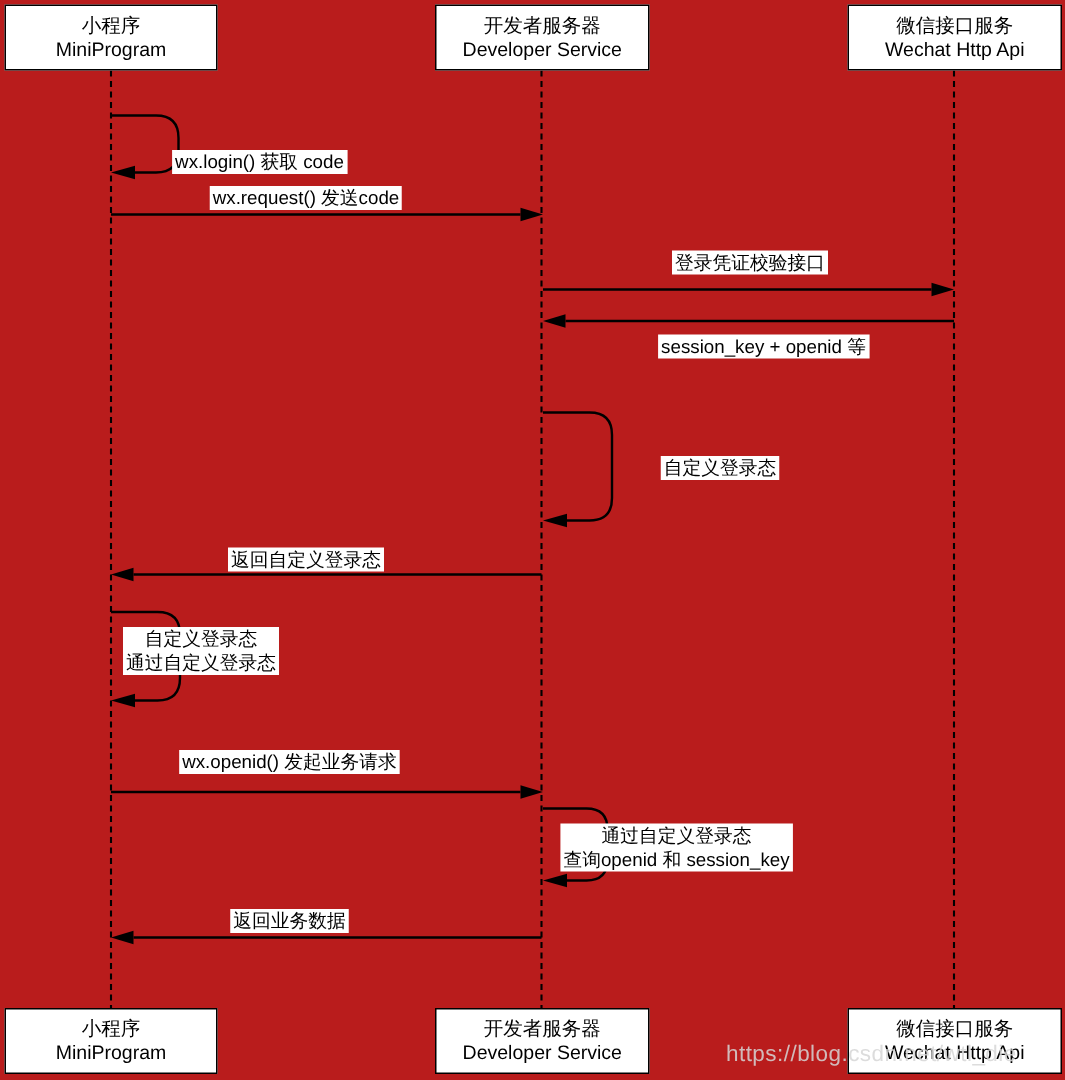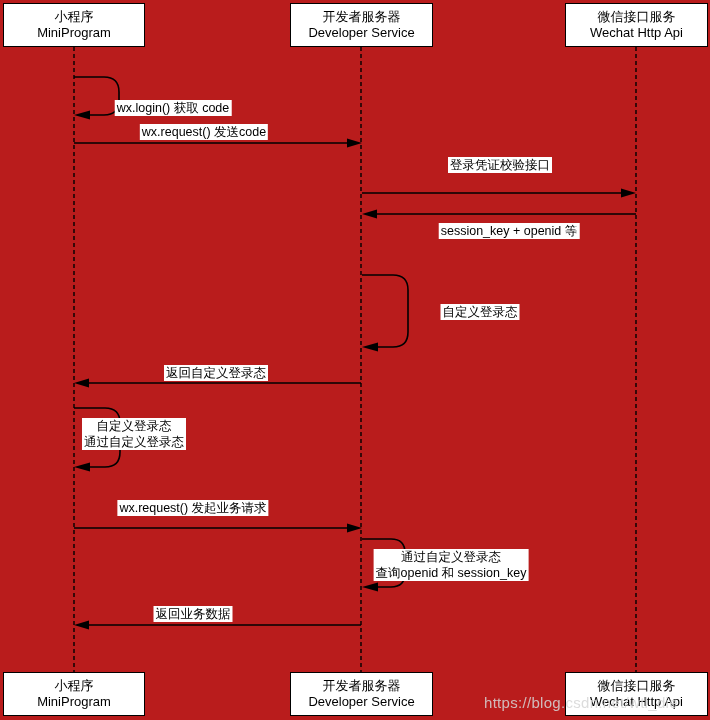--- a/index.html
+++ b/index.html
@@ -104,43 +104,43 @@
   </div>
 
   <div class="msg" style="left:173px;top:92px;margin-top:16px;">
     <div>wx.login() 获取 code</div>
   </div>
 
   <div class="msg" style="left:204px;top:132px;">
     <div>wx.request() 发送code</div>
   </div>
 
-  <div class="msg" style="left:500px;top:165px;">
+  <div class="msg" style="left:500px;top:175px;">
     <div>登录凭证校验接口</div>
   </div>
 
   <div class="msg" style="left:509px;top:231px;">
     <div>session_key + openid 等</div>
   </div>
 
   <div class="msg" style="left:480px;top:312px;">
     <div>自定义登录态</div>
   </div>
 
-  <div class="msg" style="left:216px;top:373px;">
+  <div class="msg" style="left:204px;top:373px;">
     <div>返回自定义登录态</div>
   </div>
 
   <div class="msg" style="left:134px;top:434px;">
     <div>自定义登录态</div>
     <div>通过自定义登录态</div>
   </div>
 
   <div class="msg" style="left:193px;top:508px;">
-    <div>wx.request() 发起业务请求</div>
+    <div>wx.openid() 发起业务请求</div>
   </div>
 
   <div class="msg" style="left:451px;top:565px;">
     <div>通过自定义登录态</div>
     <div>查询openid 和 session_key</div>
   </div>
 
   <div class="msg" style="left:193px;top:614px;">
     <div>返回业务数据</div>
   </div>

